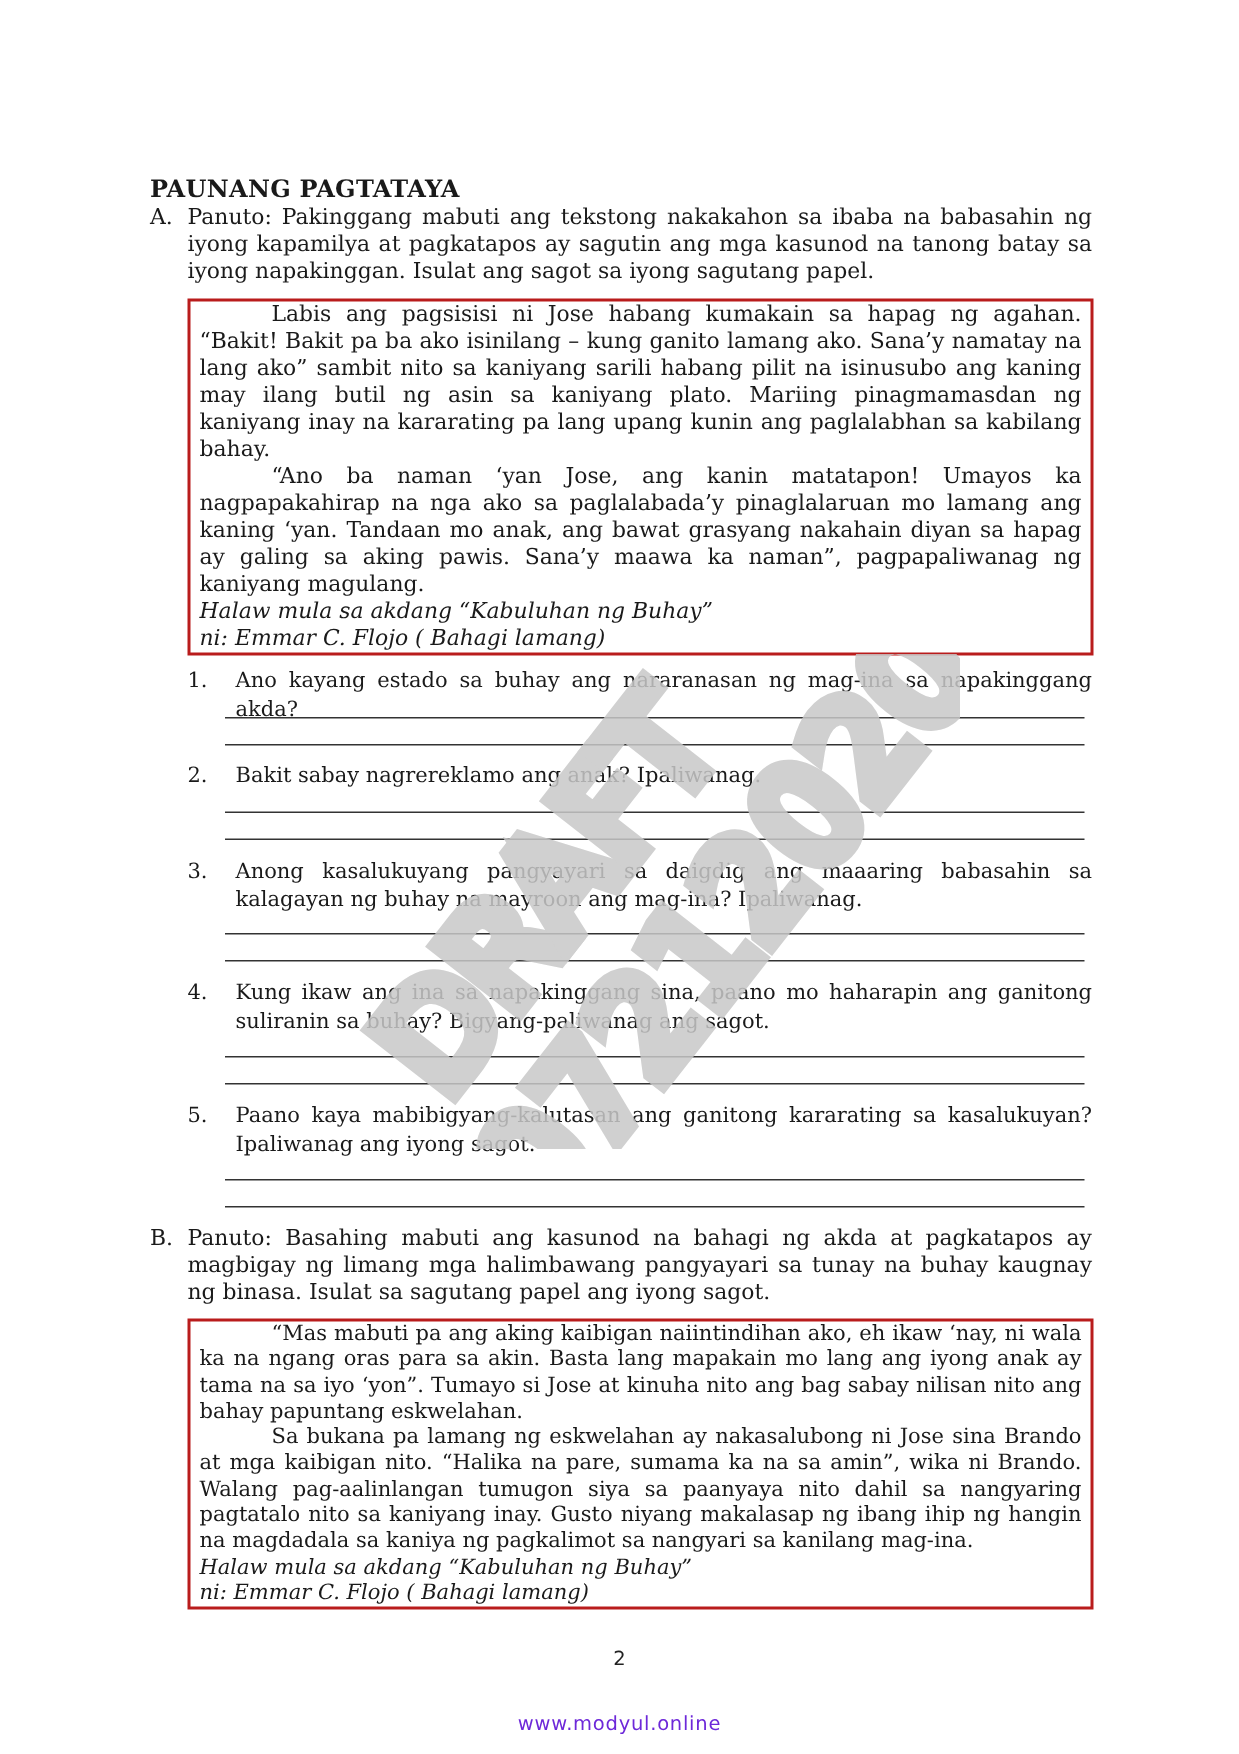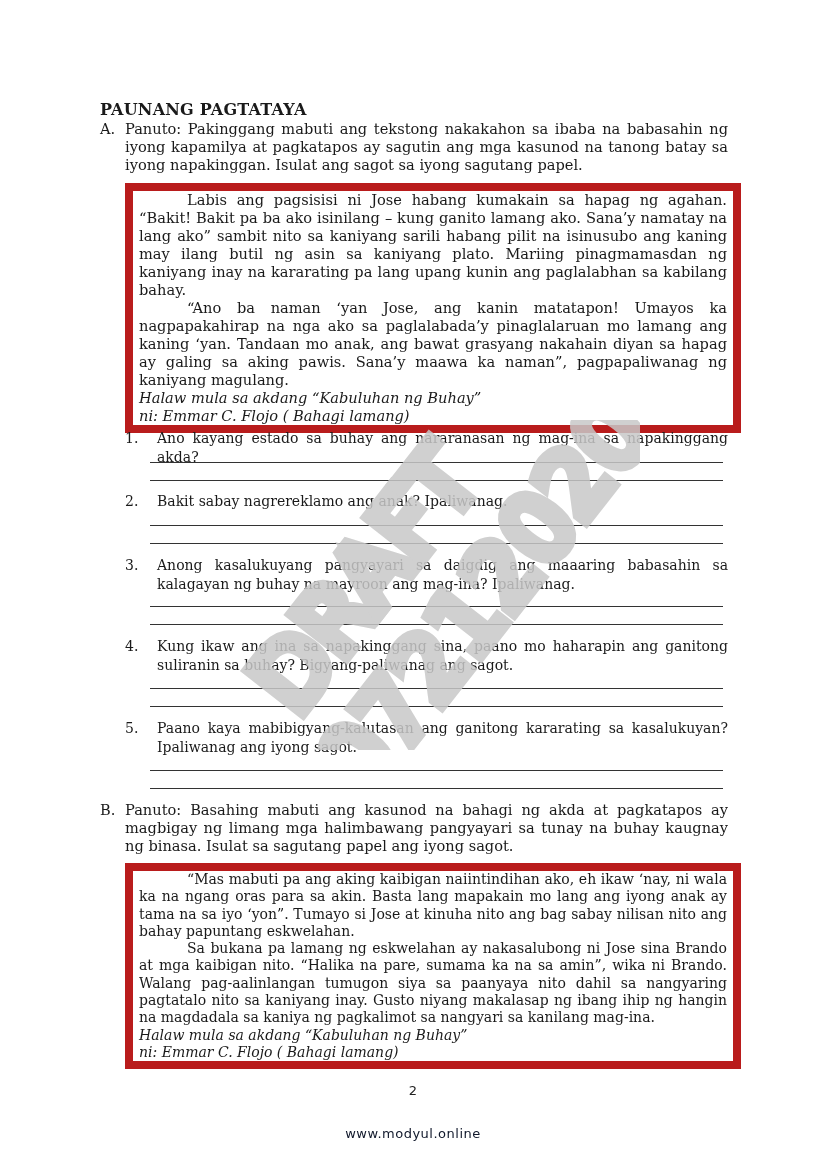--- a/index.html
+++ b/index.html
@@ -1,36 +1,36 @@
 <!DOCTYPE html>
 <html><head>
 <meta charset="utf-8">
 <style>
   html, body { margin: 0; padding: 0; background: #ffffff; }
   body { width: 826px; height: 1169px; position: relative; overflow: hidden;
          font-family: "DejaVu Serif", "Liberation Serif", serif; color: #1a1a1a; }
-  .page { position: absolute; left: 0; top: 0; width: 826px; height: 992px; }
+  .page { position: absolute; left: 0; top: 16px; width: 826px; height: 992px; }
   .title { position: absolute; left: 100px; top: 100px; font-weight: bold; font-size: 16px;
            letter-spacing: 0.2px; }
   .section { position: absolute; left: 100px; width: 628px; font-size: 14.6px; line-height: 18px; }
   .section .marker { position: absolute; left: 0; top: 0; }
   .section .text { margin-left: 25px; text-align: justify; }
-  .box { position: absolute; left: 125px; width: 588px; border: 8px solid #b91c1c;
+  .box { position: absolute; left: 125px; width: 588px; border: 2px solid #b91c1c;
          padding: 0 6px; font-size: 14.6px; line-height: 18px; text-align: justify; }
   .box p { margin: 0; }
   .box .indent { text-indent: 48px; }
   .box .cite { text-align: left; font-style: italic; }
   .q { position: absolute; left: 125px; width: 603px; font-size: 14px; line-height: 18.5px; }
   .q .num { position: absolute; left: 0; top: 0; }
   .q .qt { margin-left: 32px; text-align: justify; }
   .line { position: absolute; left: 150px; width: 573px; height: 0; border-top: 1px solid #333; }
   .pagenum { position: absolute; left: 0; width: 826px; top: 1083px; text-align: center;
              font-family: "DejaVu Sans", sans-serif; font-size: 13px; color: #222; }
   .site { position: absolute; left: 0; width: 826px; top: 1126px; text-align: center;
-          font-family: "DejaVu Sans", sans-serif; font-size: 13px; color: #0f172a; letter-spacing: 0.5px; }
+          font-family: "DejaVu Sans", sans-serif; font-size: 13px; color: #6d28d9; letter-spacing: 0.5px; }
   .watermark { position: absolute; left: 200px; top: 420px; width: 440px; height: 330px; pointer-events: none; }
 </style>
 </head>
 <body>
 
 <div class="page">
 
   <div class="title">PAUNANG PAGTATAYA</div>
 
   <div class="section" style="top:120px;">

